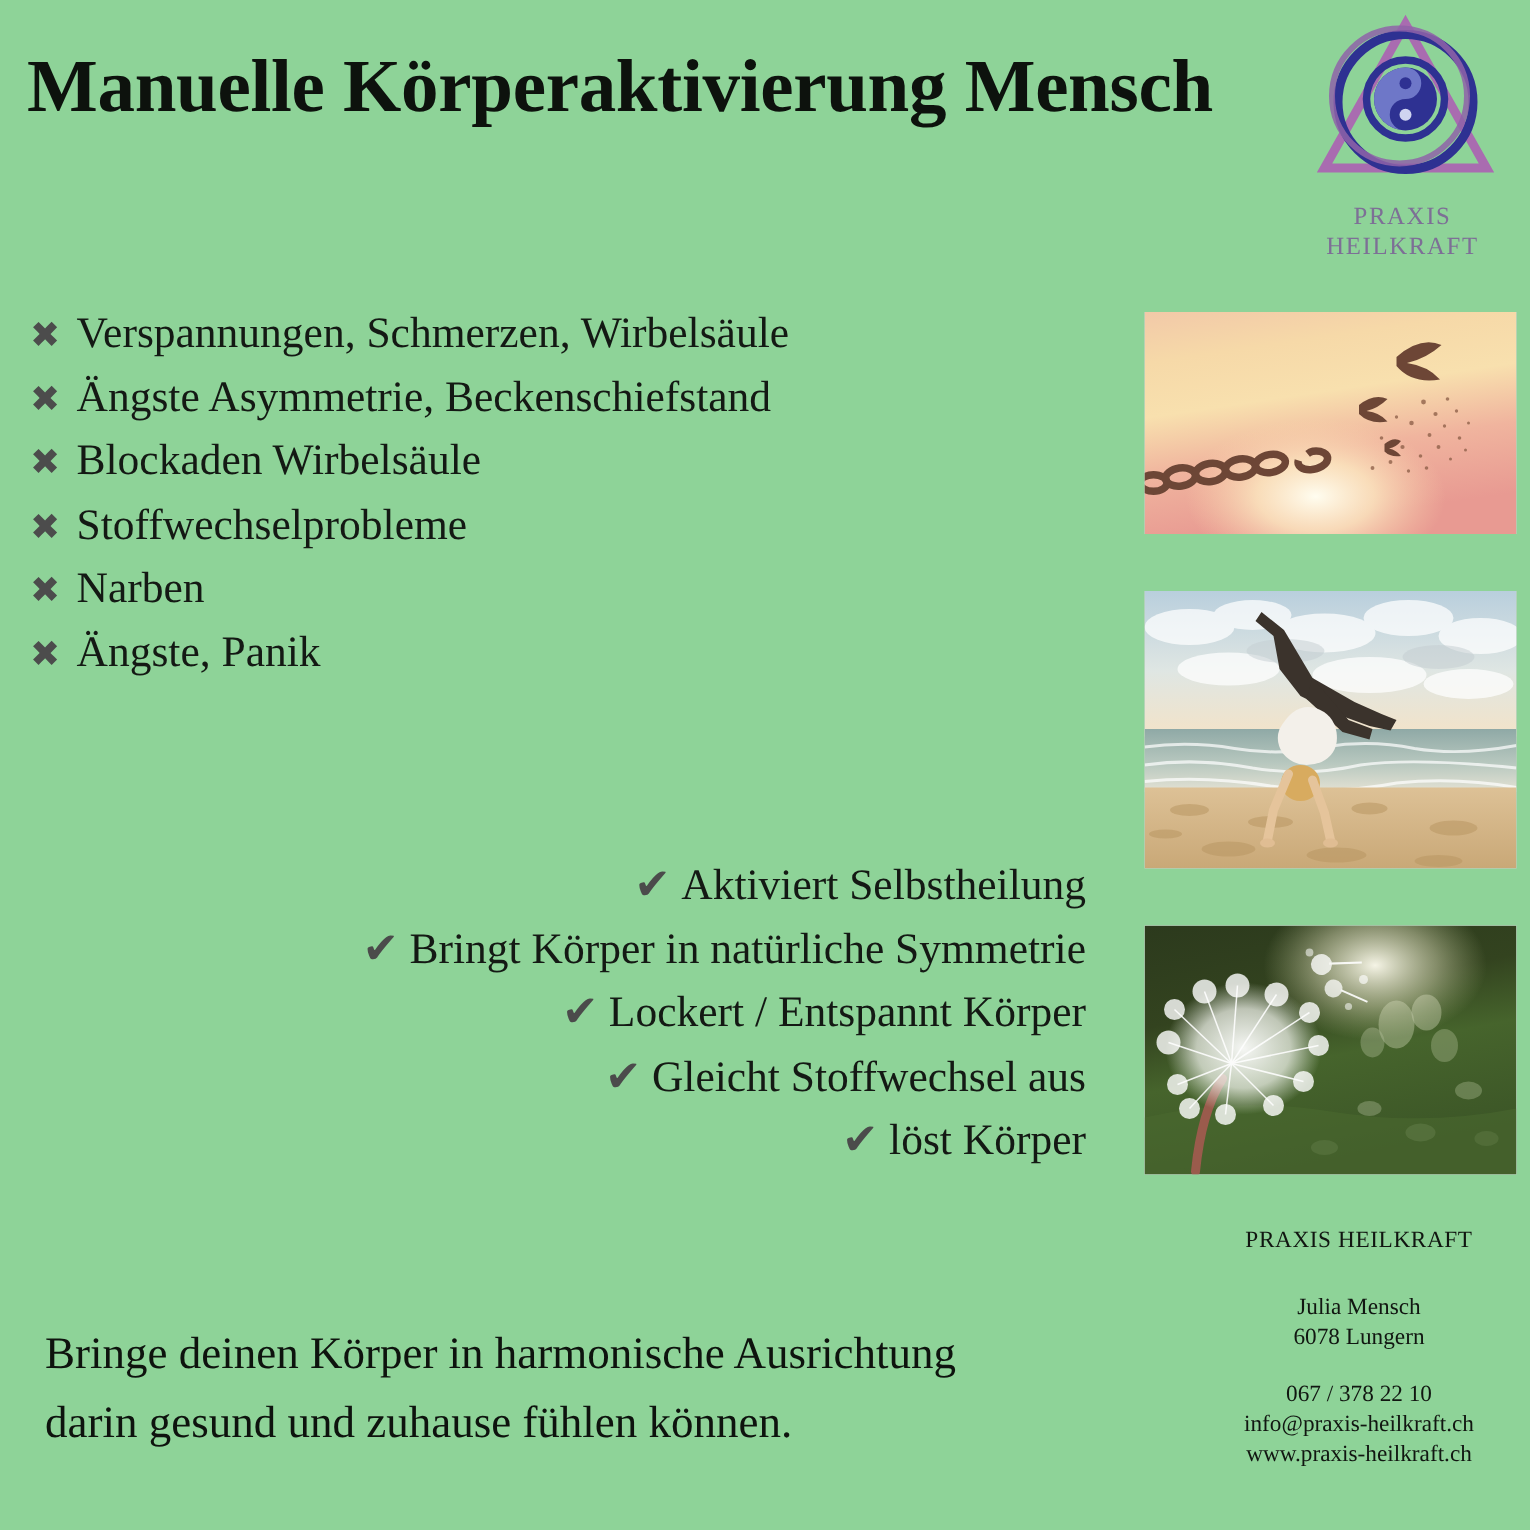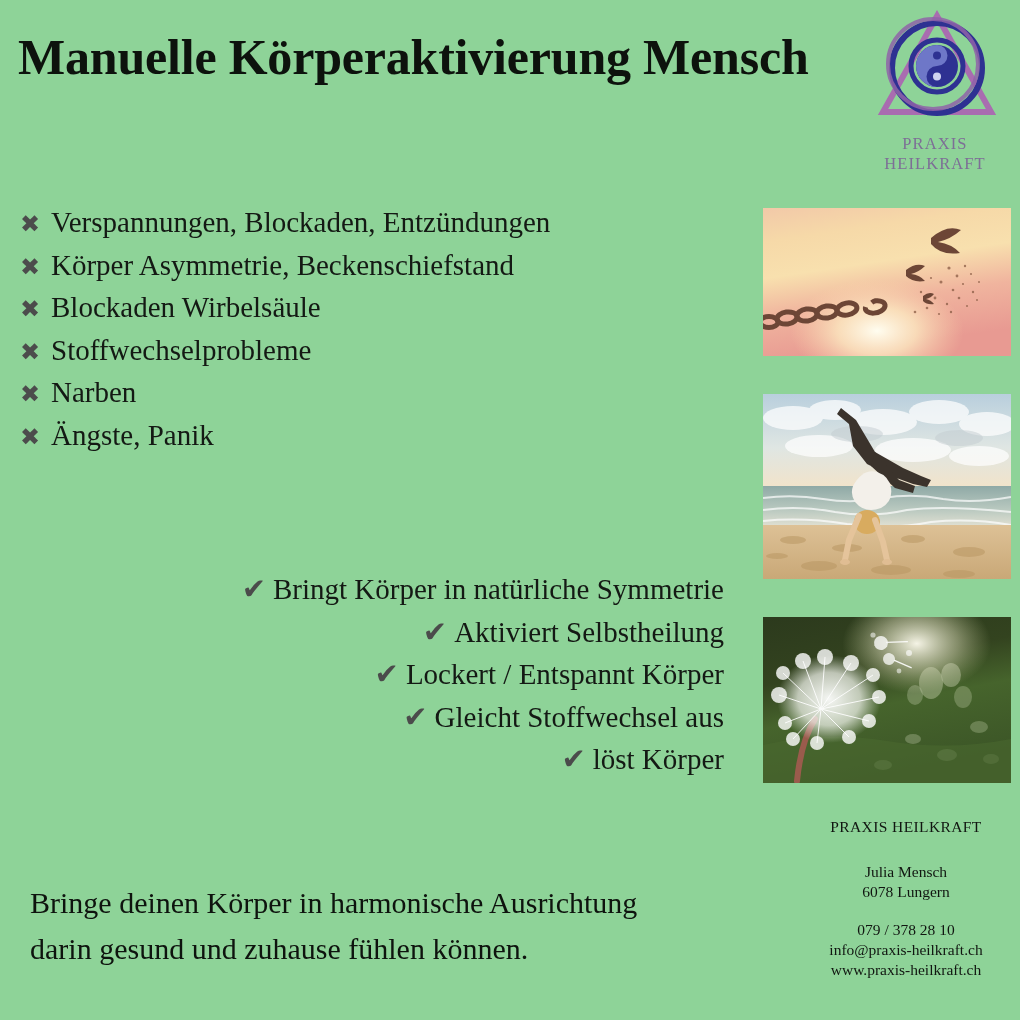--- a/index.html
+++ b/index.html
@@ -187,25 +187,25 @@
           <circle cx="0" cy="10.5" r="4" fill="#cfd4f0"></circle>
         </g>
       </svg>
     </div>
     <div class="logo-caption">PRAXIS HEILKRAFT</div>
   </div>
 
   <div class="x-list">
     <div class="x-row">
       <span class="x-mark">✖</span>
-      <span class="x-text">Verspannungen, Blockaden, Entzündungen</span>
-    </div>
-    <div class="x-row">
-      <span class="x-mark">✖</span>
-      <span class="x-text">Körper Asymmetrie, Beckenschiefstand</span>
+      <span class="x-text">Verspannungen, Schmerzen, Wirbelsäule</span>
+    </div>
+    <div class="x-row">
+      <span class="x-mark">✖</span>
+      <span class="x-text">Ängste Asymmetrie, Beckenschiefstand</span>
     </div>
     <div class="x-row">
       <span class="x-mark">✖</span>
       <span class="x-text">Blockaden Wirbelsäule</span>
     </div>
     <div class="x-row">
       <span class="x-mark">✖</span>
       <span class="x-text">Stoffwechselprobleme</span>
     </div>
     <div class="x-row">
@@ -214,25 +214,25 @@
     </div>
     <div class="x-row">
       <span class="x-mark">✖</span>
       <span class="x-text">Ängste, Panik</span>
     </div>
   </div>
 
   <div class="check-list">
     <div class="check-row">
       <span class="check-mark">✔</span>
-      <span class="check-text">Bringt Körper in natürliche Symmetrie</span>
+      <span class="check-text">Aktiviert Selbstheilung</span>
     </div>
     <div class="check-row">
       <span class="check-mark">✔</span>
-      <span class="check-text">Aktiviert Selbstheilung</span>
+      <span class="check-text">Bringt Körper in natürliche Symmetrie</span>
     </div>
     <div class="check-row">
       <span class="check-mark">✔</span>
       <span class="check-text">Lockert / Entspannt Körper</span>
     </div>
     <div class="check-row">
       <span class="check-mark">✔</span>
       <span class="check-text">Gleicht Stoffwechsel aus</span>
     </div>
     <div class="check-row">
@@ -454,21 +454,21 @@
         <circle cx="110" cy="18" r="2.6" fill="#ffffff" opacity="0.6"></circle>
       </g>
     </svg>
   </div>
 
   <div class="contact">
     <div class="c-head">PRAXIS HEILKRAFT</div>
     <div class="c-line">Julia Mensch</div>
     <div class="c-line">6078 Lungern</div>
     <div class="c-gap"></div>
-    <div class="c-line">079 / 378 28 10</div>
+    <div class="c-line">067 / 378 22 10</div>
     <div class="c-line">info@praxis-heilkraft.ch</div>
     <div class="c-line">www.praxis-heilkraft.ch</div>
   </div>
 
   <div class="slogan">
     <div>Bringe deinen Körper in harmonische Ausrichtung</div>
     <div>darin gesund und zuhause fühlen können.</div>
   </div>
 
 </div>

